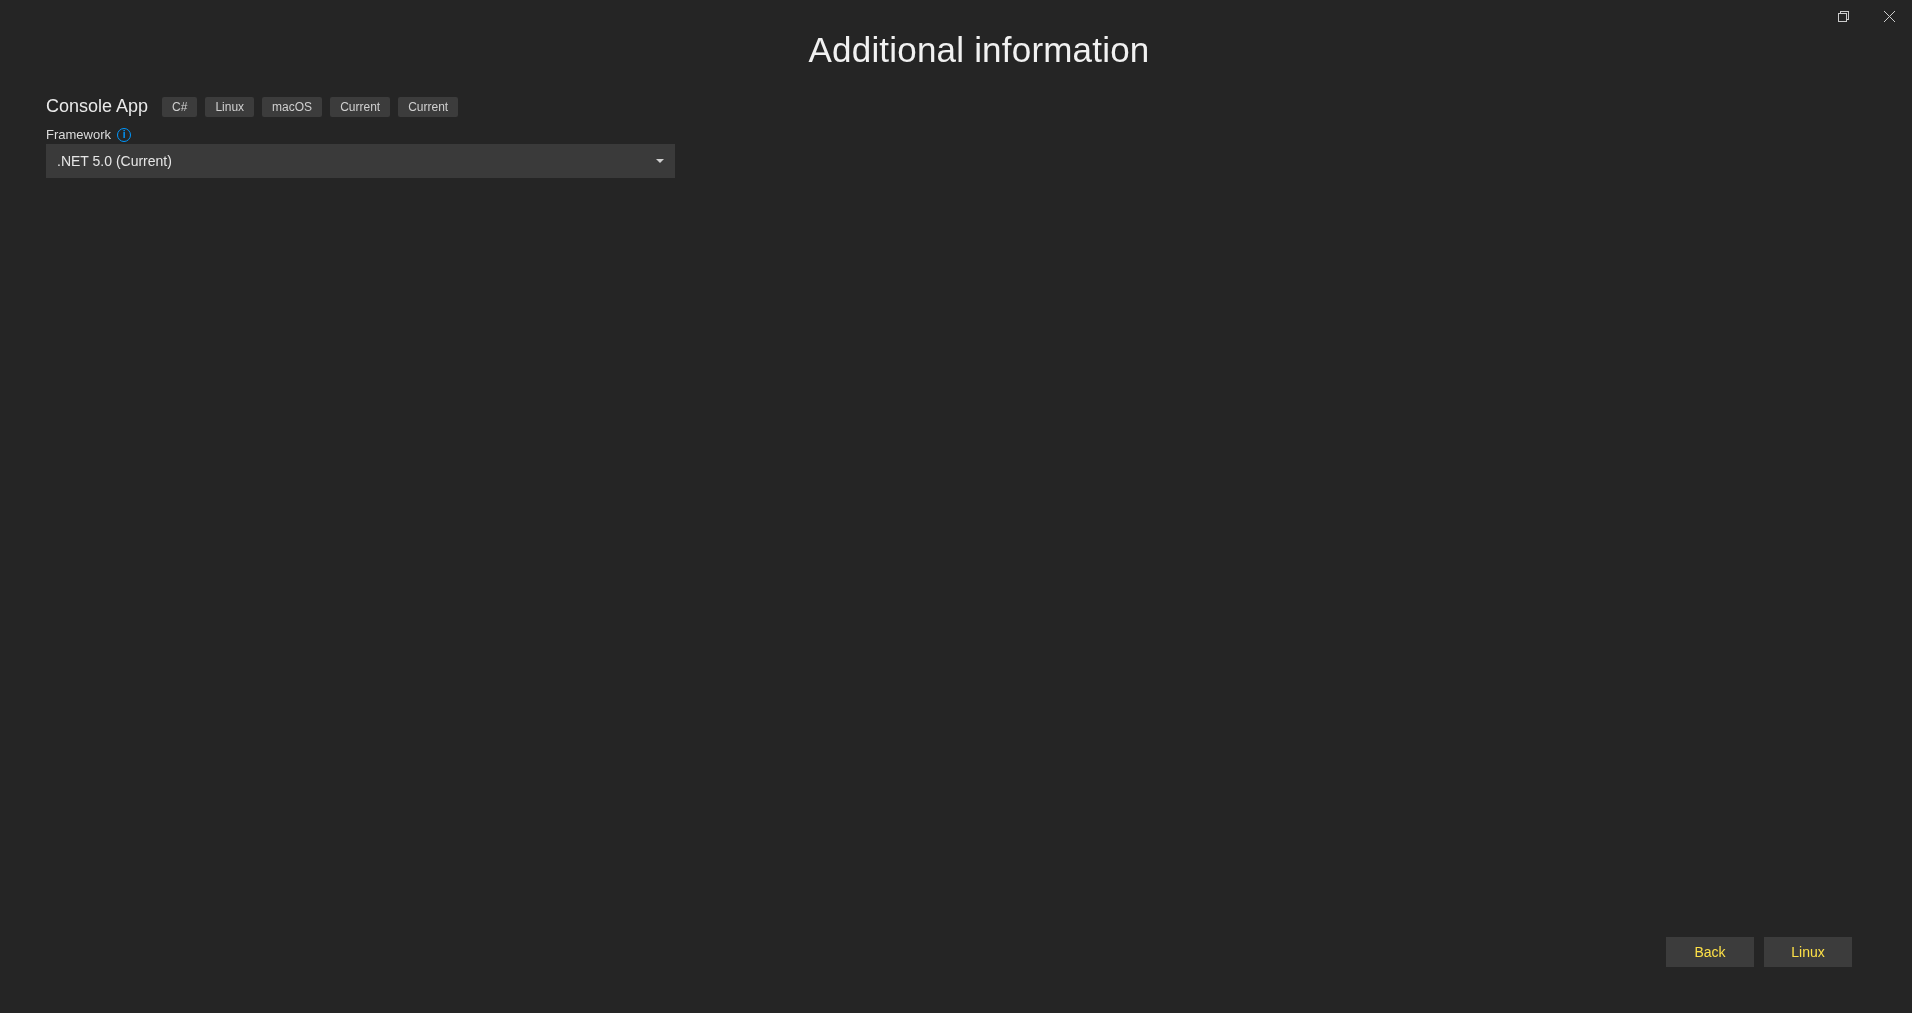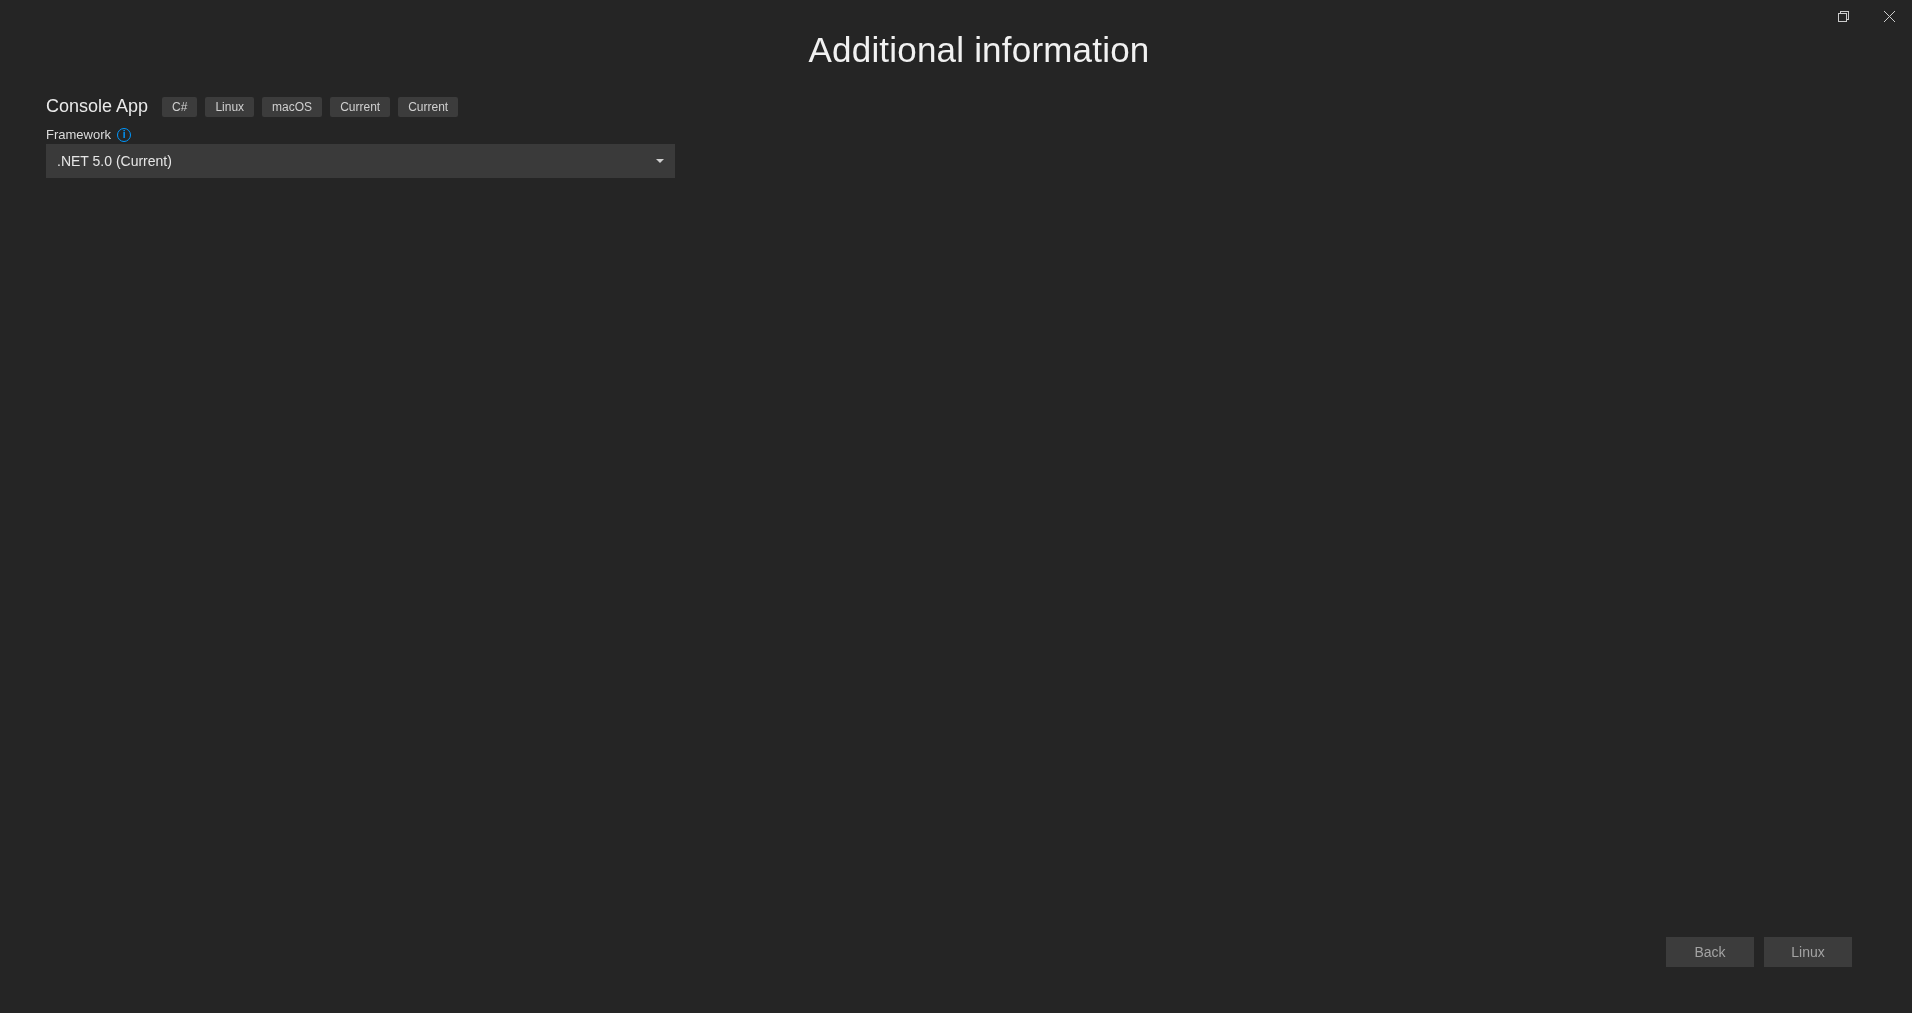--- a/index.html
+++ b/index.html
@@ -133,21 +133,21 @@
     .footer {
       position: absolute;
       bottom: 46px;
       right: 60px;
       display: flex;
       gap: 10px;
     }
 
     .btn {
       background-color: #3c3c3c;
-      color: #a3a3a3;
+      color: #fde047;
       border: none;
       padding: 7px 26px;
       font-size: 14px;
       cursor: pointer;
       font-family: inherit;
       min-width: 88px;
       text-align: center;
     }
   </style>
 </head>

